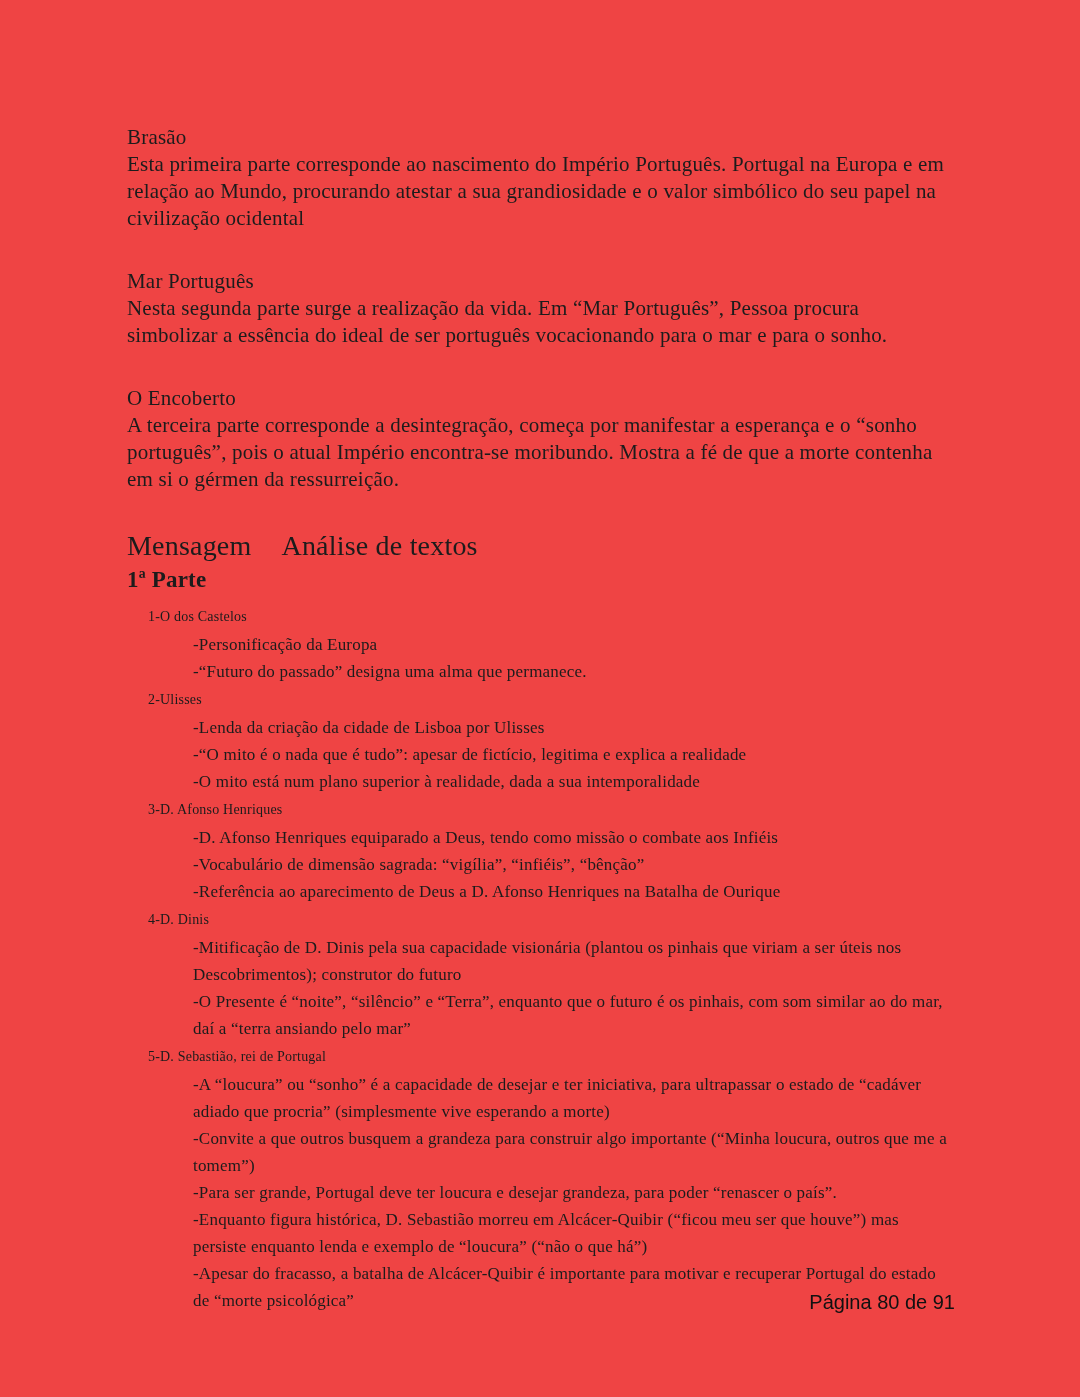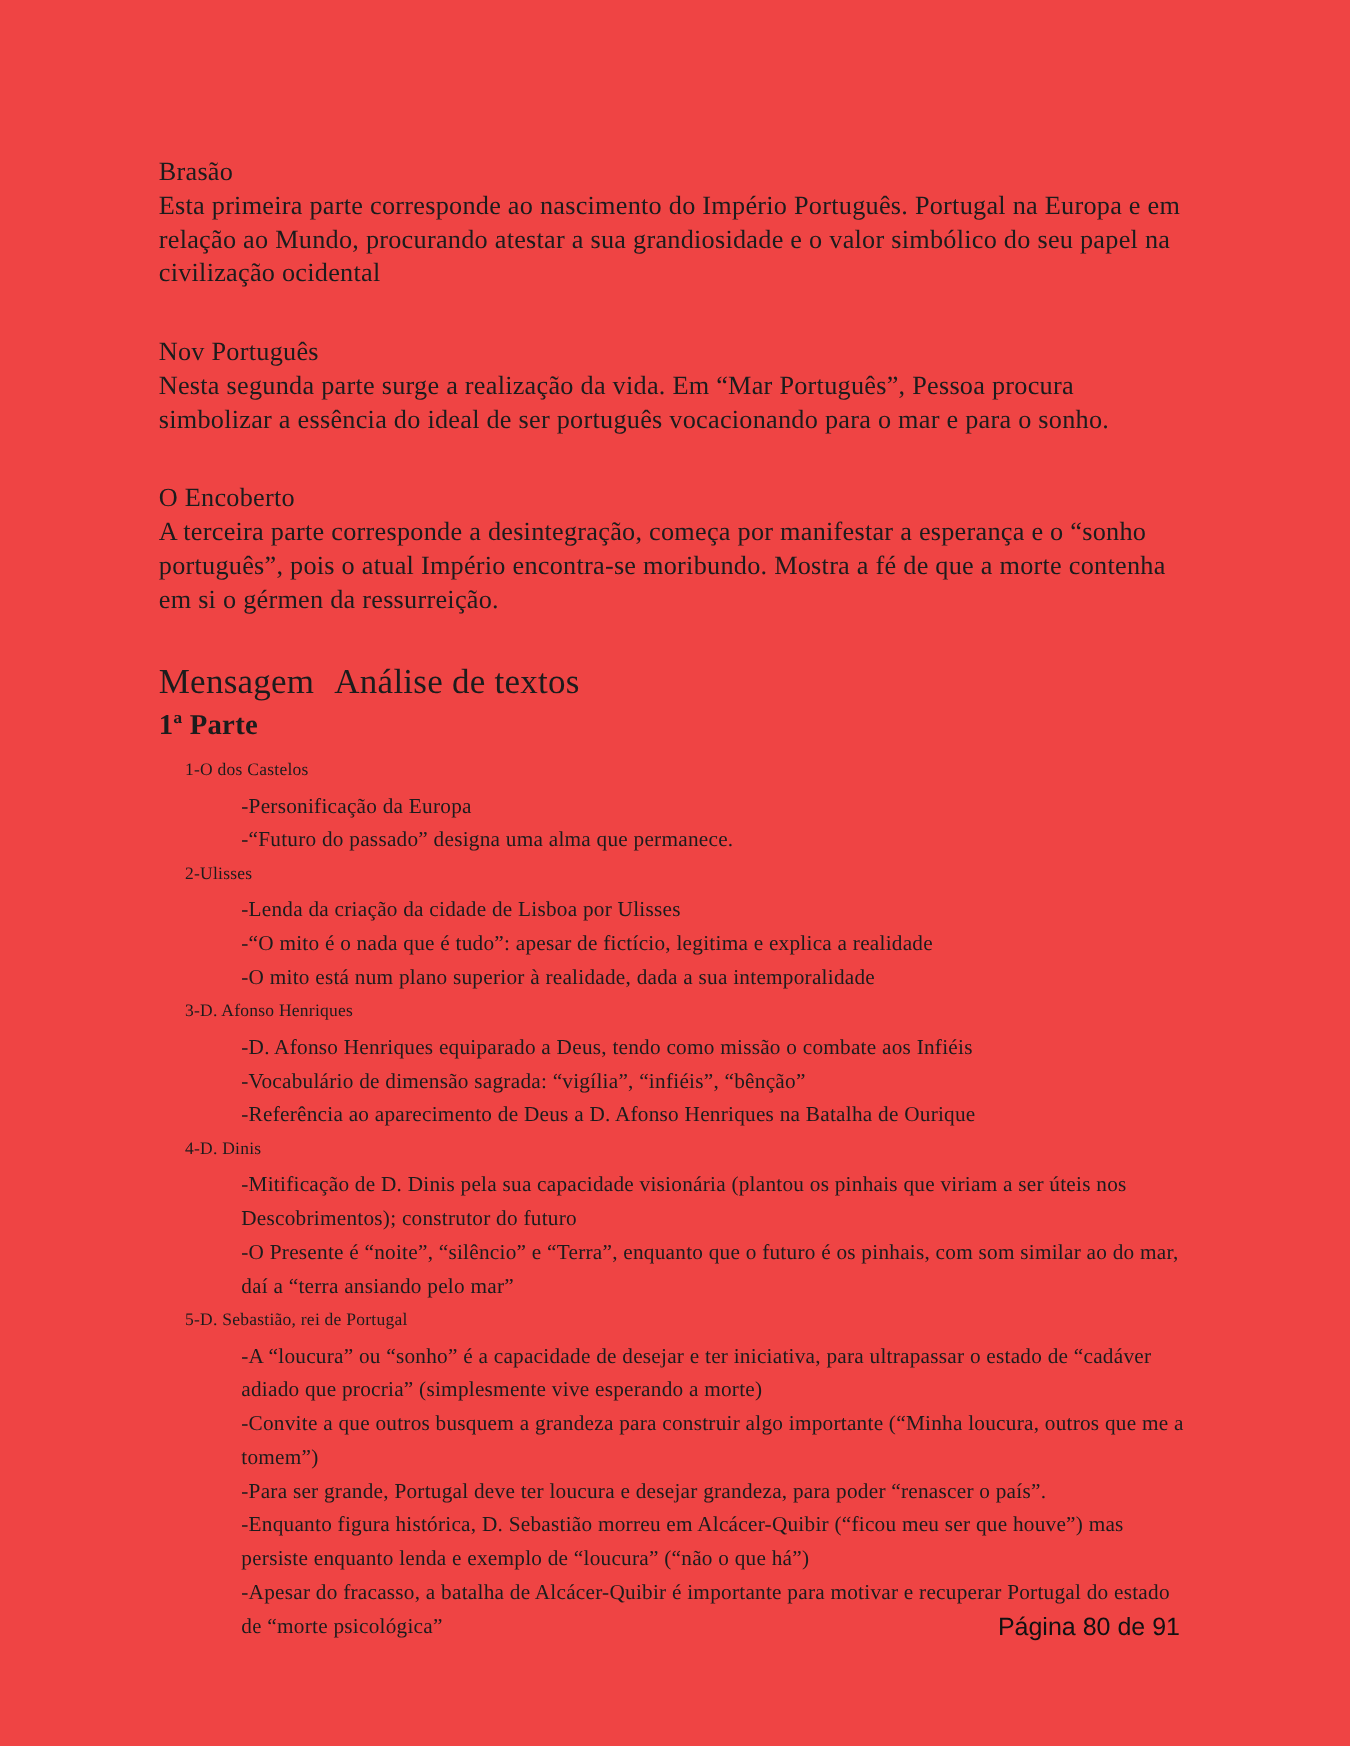--- a/index.html
+++ b/index.html
@@ -28,21 +28,21 @@
     letter-spacing: 0.2px;
   }
   .section-body {
     font-size: 21px;
     line-height: 27px;
     margin: 0;
     letter-spacing: 0.2px;
   }
   .main-title {
     display: flex;
-    gap: 16px;
+    gap: 30px;
     font-size: 28px;
     font-weight: normal;
     line-height: 34px;
     margin: 0;
     letter-spacing: 0.2px;
   }
   .part-heading {
     font-size: 23px;
     font-weight: bold;
     line-height: 33px;
@@ -59,39 +59,39 @@
   }
   .bullet {
     font-size: 17px;
     line-height: 27px;
     margin: 0 0 0 66px;
     letter-spacing: 0.2px;
   }
   .footer {
     position: absolute;
     top: 1291px;
-    right: 136px;
+    right: 125px;
     font-family: "Liberation Sans", "DejaVu Sans", sans-serif;
     font-size: 20px;
     color: #111111;
   }
 </style>
 </head>
 <body>
 
 <div class="page">
 
   <div id="intro-sections">
   <section class="intro-section">
     <h3 class="section-heading">Brasão</h3>
     <p class="section-body">Esta primeira parte corresponde ao nascimento do Império Português. Portugal na Europa e em relação ao Mundo, procurando atestar a sua grandiosidade e o valor simbólico do seu papel na civilização ocidental</p>
   </section>
 
   <section class="intro-section">
-    <h3 class="section-heading">Nov Português</h3>
+    <h3 class="section-heading">Mar Português</h3>
     <p class="section-body">Nesta segunda parte surge a realização da vida. Em “Mar Português”, Pessoa procura simbolizar a essência do ideal de ser português vocacionando para o mar e para o sonho.</p>
   </section>
 
   <section class="intro-section">
     <h3 class="section-heading">O Encoberto</h3>
     <p class="section-body">A terceira parte corresponde a desintegração, começa por manifestar a esperança e o “sonho português”, pois o atual Império encontra-se moribundo. Mostra a fé de que a morte contenha em si o gérmen da ressurreição.</p>
   </section>
 </div>
 
   <h1 class="main-title">

